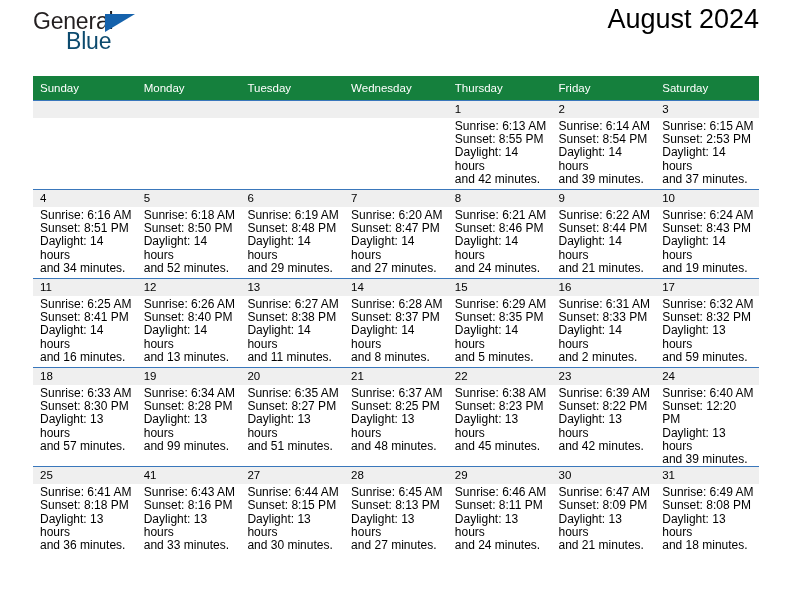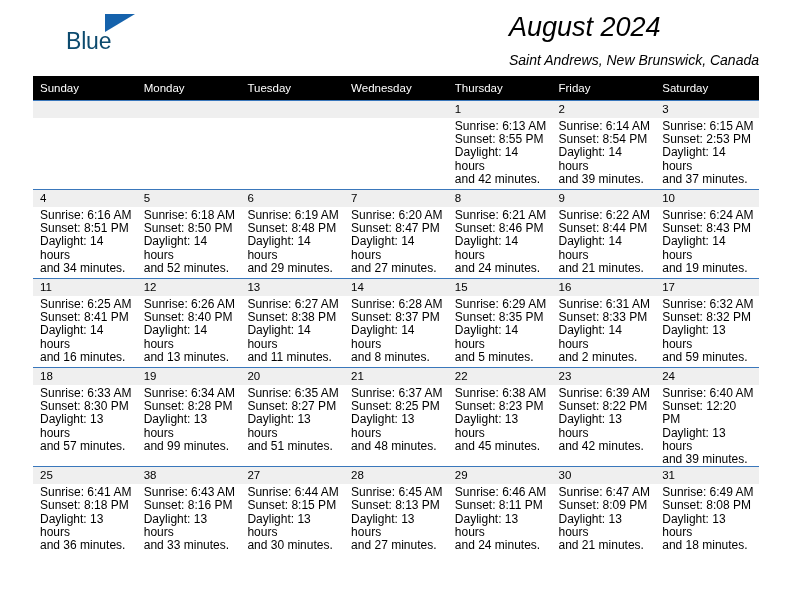--- a/index.html
+++ b/index.html
@@ -60,23 +60,22 @@
     position: absolute;
     left: 33px;
     top: 20px;
     font-size: 23px;
     letter-spacing: -0.2px;
     color: #0c4a6e;
     line-height: 26px;
   }
 
   .titles {
-    text-align: left;
-    padding-top: 10px;
-    font-style: italic;
+    text-align: right;
+    padding-top: 2px;
   }
   .month-title {
     font-size: 27px;
     color: #000000;
     line-height: 34px;
     white-space: nowrap;
   }
   .location {
     font-size: 14px;
     color: #000000;
@@ -85,21 +84,21 @@
     white-space: nowrap;
   }
 
   
   .calendar {
     width: 726px;
     border-collapse: collapse;
     table-layout: fixed;
   }
   .calendar th {
-    background: #000000;
+    background: #15803d;
     color: #ffffff;
     font-size: 11.5px;
     font-weight: normal;
     text-align: left;
     padding: 6px 0 6px 7px;
     height: 10px;
     border: none;
   }
   .calendar td {
     vertical-align: top;
@@ -131,27 +130,27 @@
   td.empty .cell-body { visibility: hidden; }
 </style>
 </head>
 <body>
 
 <div class="page">
 
   <div class="top">
 
     <div class="logo">
+      <span class="logo-general">General</span>
       <span class="logo-tri"></span>
       <span class="logo-blue">Blue</span>
     </div>
 
     <div class="titles">
       <div class="month-title">August 2024</div>
-      <div class="location">Saint Andrews, New Brunswick, Canada</div>
     </div>
 
   </div>
 
   <table class="calendar">
     <thead>
       <tr>
         <th>Sunday</th>
         <th>Monday</th>
         <th>Tuesday</th>
@@ -426,21 +425,21 @@
           <td>
             <div class="daynum-band">25</div>
             <div class="cell-body">
               <div>Sunrise: 6:41 AM</div>
               <div>Sunset: 8:18 PM</div>
               <div>Daylight: 13 hours</div>
               <div>and 36 minutes.</div>
             </div>
           </td>
           <td>
-            <div class="daynum-band">38</div>
+            <div class="daynum-band">41</div>
             <div class="cell-body">
               <div>Sunrise: 6:43 AM</div>
               <div>Sunset: 8:16 PM</div>
               <div>Daylight: 13 hours</div>
               <div>and 33 minutes.</div>
             </div>
           </td>
           <td>
             <div class="daynum-band">27</div>
             <div class="cell-body">

